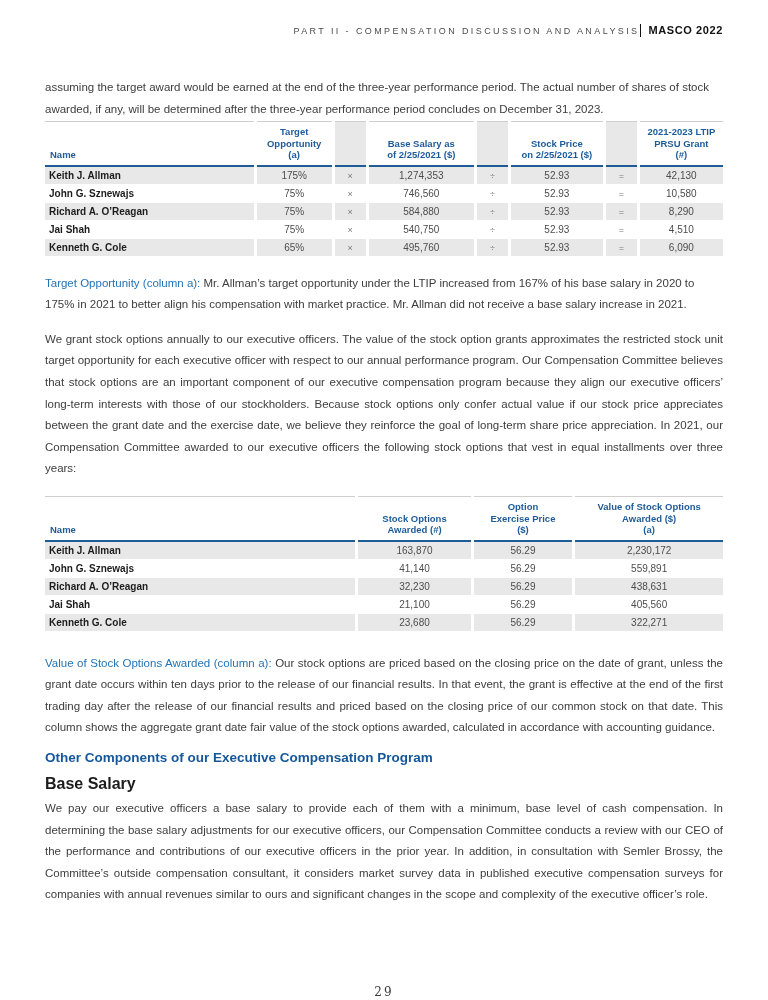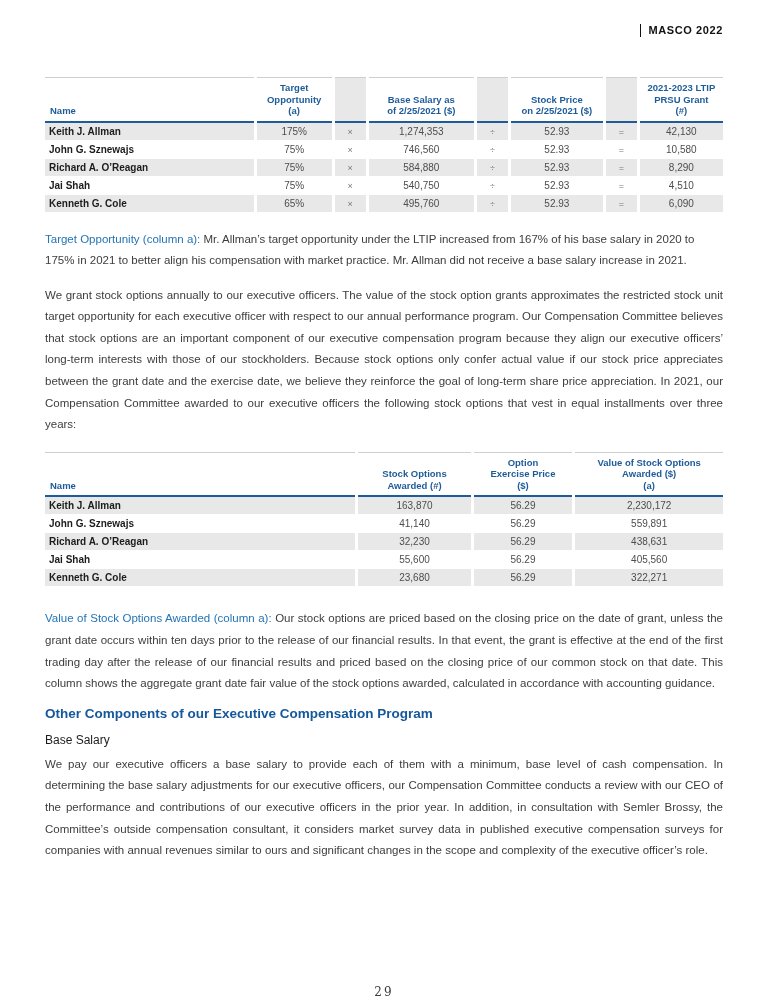--- a/index.html
+++ b/index.html
@@ -23,21 +23,21 @@
   }
   
   p.body { font-size:11.5px; line-height:21.6px; color:#3d3d3d; }
   p.just { text-align:justify; }
   .lead-blue { color:#2374b5; }
   
   h2.section {
     font-size:13.5px; font-weight:bold; color:#15579b; line-height:16px;
   }
   h3.subsection {
-    font-size:12px; font-weight:normal; color:#1c1c1c; line-height:14px;
+    font-size:16px; font-weight:bold; color:#1c1c1c; line-height:14px;
   }
   
   table.comp {
     width:100%; border-collapse:collapse; table-layout:fixed;
     font-size:10px;
   }
   table.comp th {
     color:#1e5b99; font-weight:bold; font-size:9.5px; line-height:11.5px;
     vertical-align:bottom; text-align:center; white-space:pre-line;
     padding:4px 3px 4px 3px;
@@ -74,23 +74,25 @@
     font-family:"DejaVu Serif", serif; font-size:12px; letter-spacing:2px;
     color:#3a3a3a;
   }
 </style>
 </head>
 <body>
 
 <div class="page">
 
   <div class="top-header">
+    <span class="part-label">PART II - COMPENSATION DISCUSSION AND ANALYSIS</span>
     <span class="brand">MASCO 2022</span>
   </div>
 
+  <p class="body mb-intro">assuming the target award would be earned at the end of the three-year performance period. The actual number of shares of stock awarded, if any, will be determined after the three-year performance period concludes on December 31, 2023.</p>
 
   <table class="comp mb-table1">
       <colgroup>
         <col style="width: 31%;">
         <col style="width: 11.5%;">
         <col style="width: 5%;">
         <col style="width: 16%;">
         <col style="width: 5%;">
         <col style="width: 14%;">
         <col style="width: 5%;">
@@ -209,21 +211,21 @@
           <td class="">559,891</td>
         </tr>
         <tr class="shaded">
           <td class="col-name">Richard A. O’Reagan</td>
           <td class="">32,230</td>
           <td class="">56.29</td>
           <td class="">438,631</td>
         </tr>
         <tr>
           <td class="col-name">Jai Shah</td>
-          <td class="">55,600</td>
+          <td class="">21,100</td>
           <td class="">56.29</td>
           <td class="">405,560</td>
         </tr>
         <tr class="shaded">
           <td class="col-name">Kenneth G. Cole</td>
           <td class="">23,680</td>
           <td class="">56.29</td>
           <td class="">322,271</td>
         </tr>
       </tbody>

